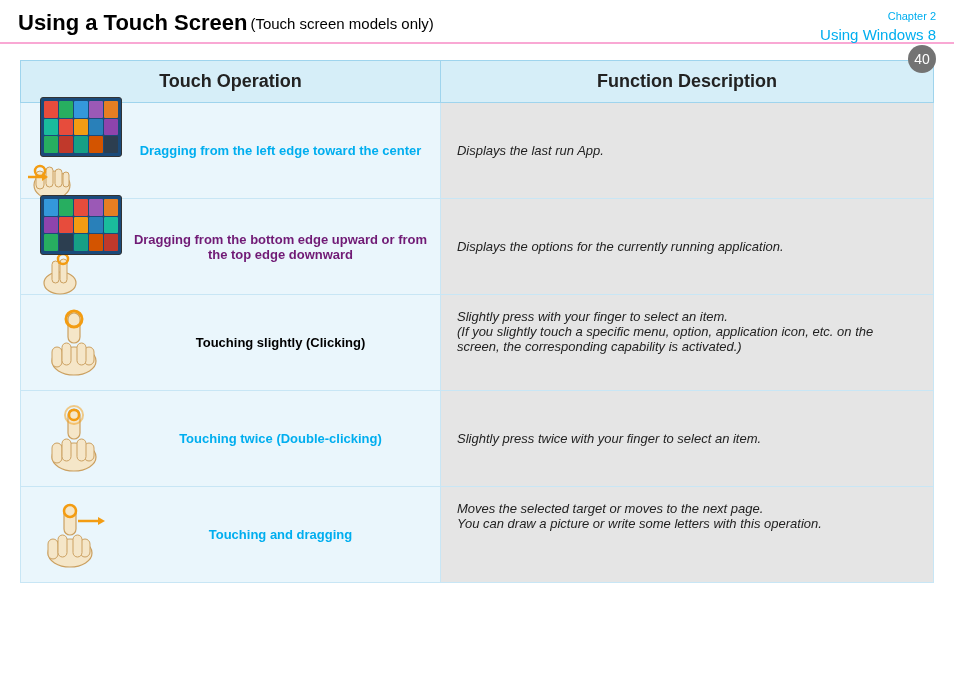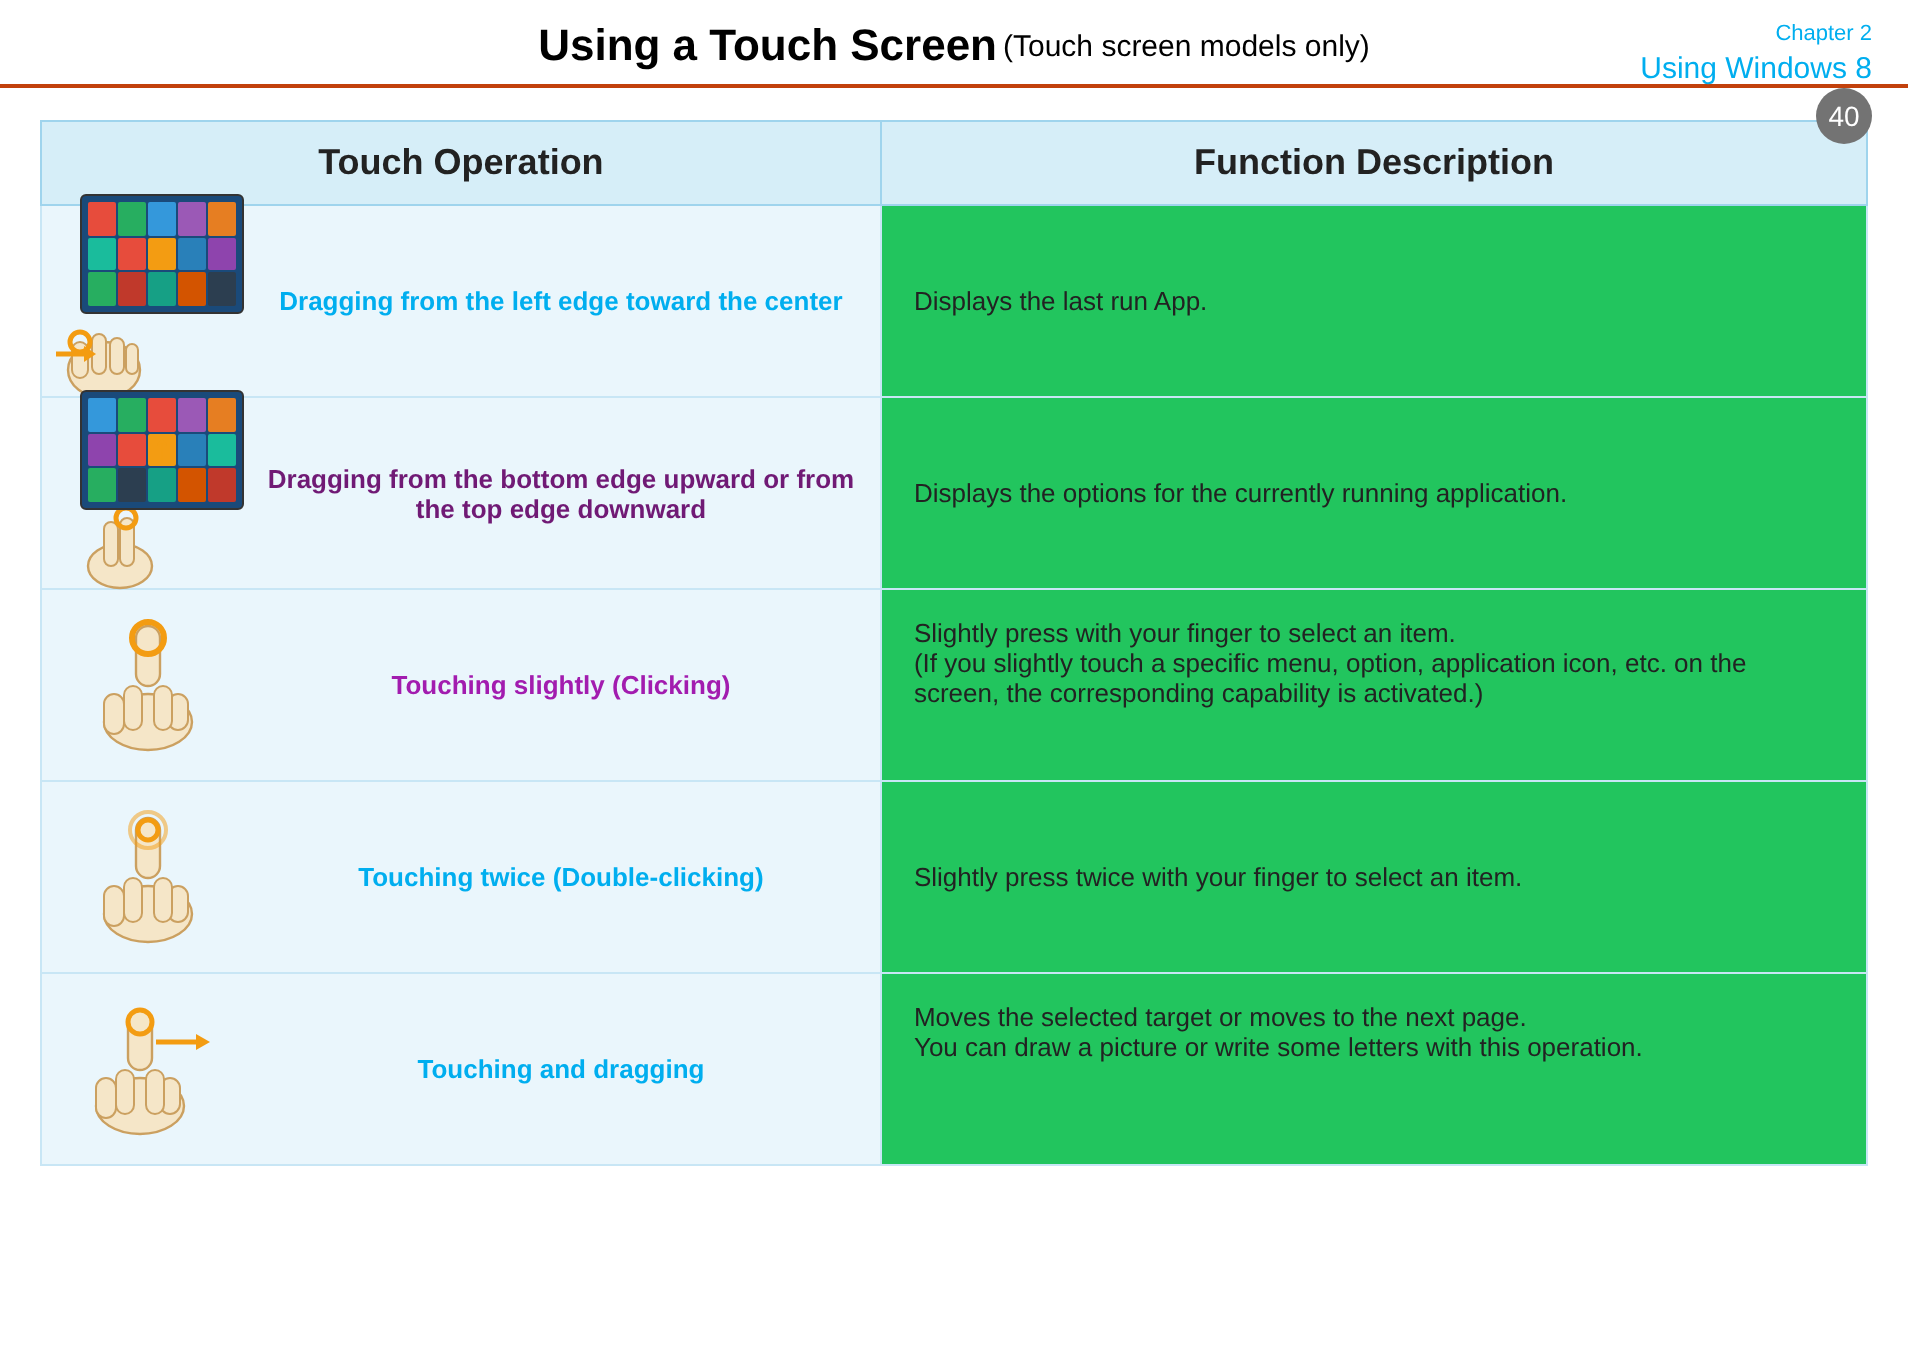--- a/index.html
+++ b/index.html
@@ -10,23 +10,22 @@
       background: #fff;
       font-size: 13px;
       color: #222;
     }
 
     
     .header {
       display: flex;
       align-items: center;
       padding: 10px 18px 6px 18px;
-      border-bottom: 2px solid #c2410c;
+      border-bottom: 2px solid #f9a8d4;
       position: relative;
-      justify-content: center;
     }
     .header-title-main {
       font-size: 22px;
       font-weight: bold;
       color: #000;
     }
     .header-title-sub {
       font-size: 15px;
       font-weight: normal;
       color: #000;
@@ -101,23 +100,24 @@
       padding: 10px 8px;
       gap: 10px;
     }
 
     .touch-op-td {
       background: #eaf6fc;
       padding: 0;
     }
 
     .func-desc-td {
-      background: #22c55e;
+      background: #e5e5e5;
       padding: 12px 16px;
       vertical-align: middle;
+      font-style: italic;
     }
 
     .op-label {
       color: #00aeef;
       font-weight: bold;
       text-align: center;
       font-size: 13px;
       flex: 1;
     }
 
@@ -301,21 +301,21 @@
                 <ellipse cx="30" cy="52" rx="22" ry="14" fill="#f5e6c8" stroke="#cba060" stroke-width="1.2"></ellipse>
                 <rect x="8" y="38" width="10" height="20" rx="5" fill="#f5e6c8" stroke="#cba060" stroke-width="1"></rect>
                 <rect x="40" y="38" width="10" height="18" rx="5" fill="#f5e6c8" stroke="#cba060" stroke-width="1"></rect>
                 <rect x="18" y="34" width="9" height="22" rx="4.5" fill="#f5e6c8" stroke="#cba060" stroke-width="1"></rect>
                 <rect x="33" y="34" width="9" height="22" rx="4.5" fill="#f5e6c8" stroke="#cba060" stroke-width="1"></rect>
 
                 <circle cx="30" cy="10" r="8" fill="none" stroke="#f39c12" stroke-width="3"></circle>
               </svg>
             </div>
             <div class="op-label">
-              <span style="color:#a21caf; font-weight:bold;">Touching slightly (Clicking)</span>
+              <span style="color:#000000; font-weight:bold;">Touching slightly (Clicking)</span>
             </div>
           </div>
         </td>
         <td class="row-cell func-desc-td" style="vertical-align: top; padding-top: 14px;">
           <div>
             <span>Slightly press with your finger to select an item.</span><br>
             <span>(If you slightly touch a specific menu, option, application icon, etc. on the screen, the corresponding capability is activated.)</span>
           </div>
         </td>
       </tr>

